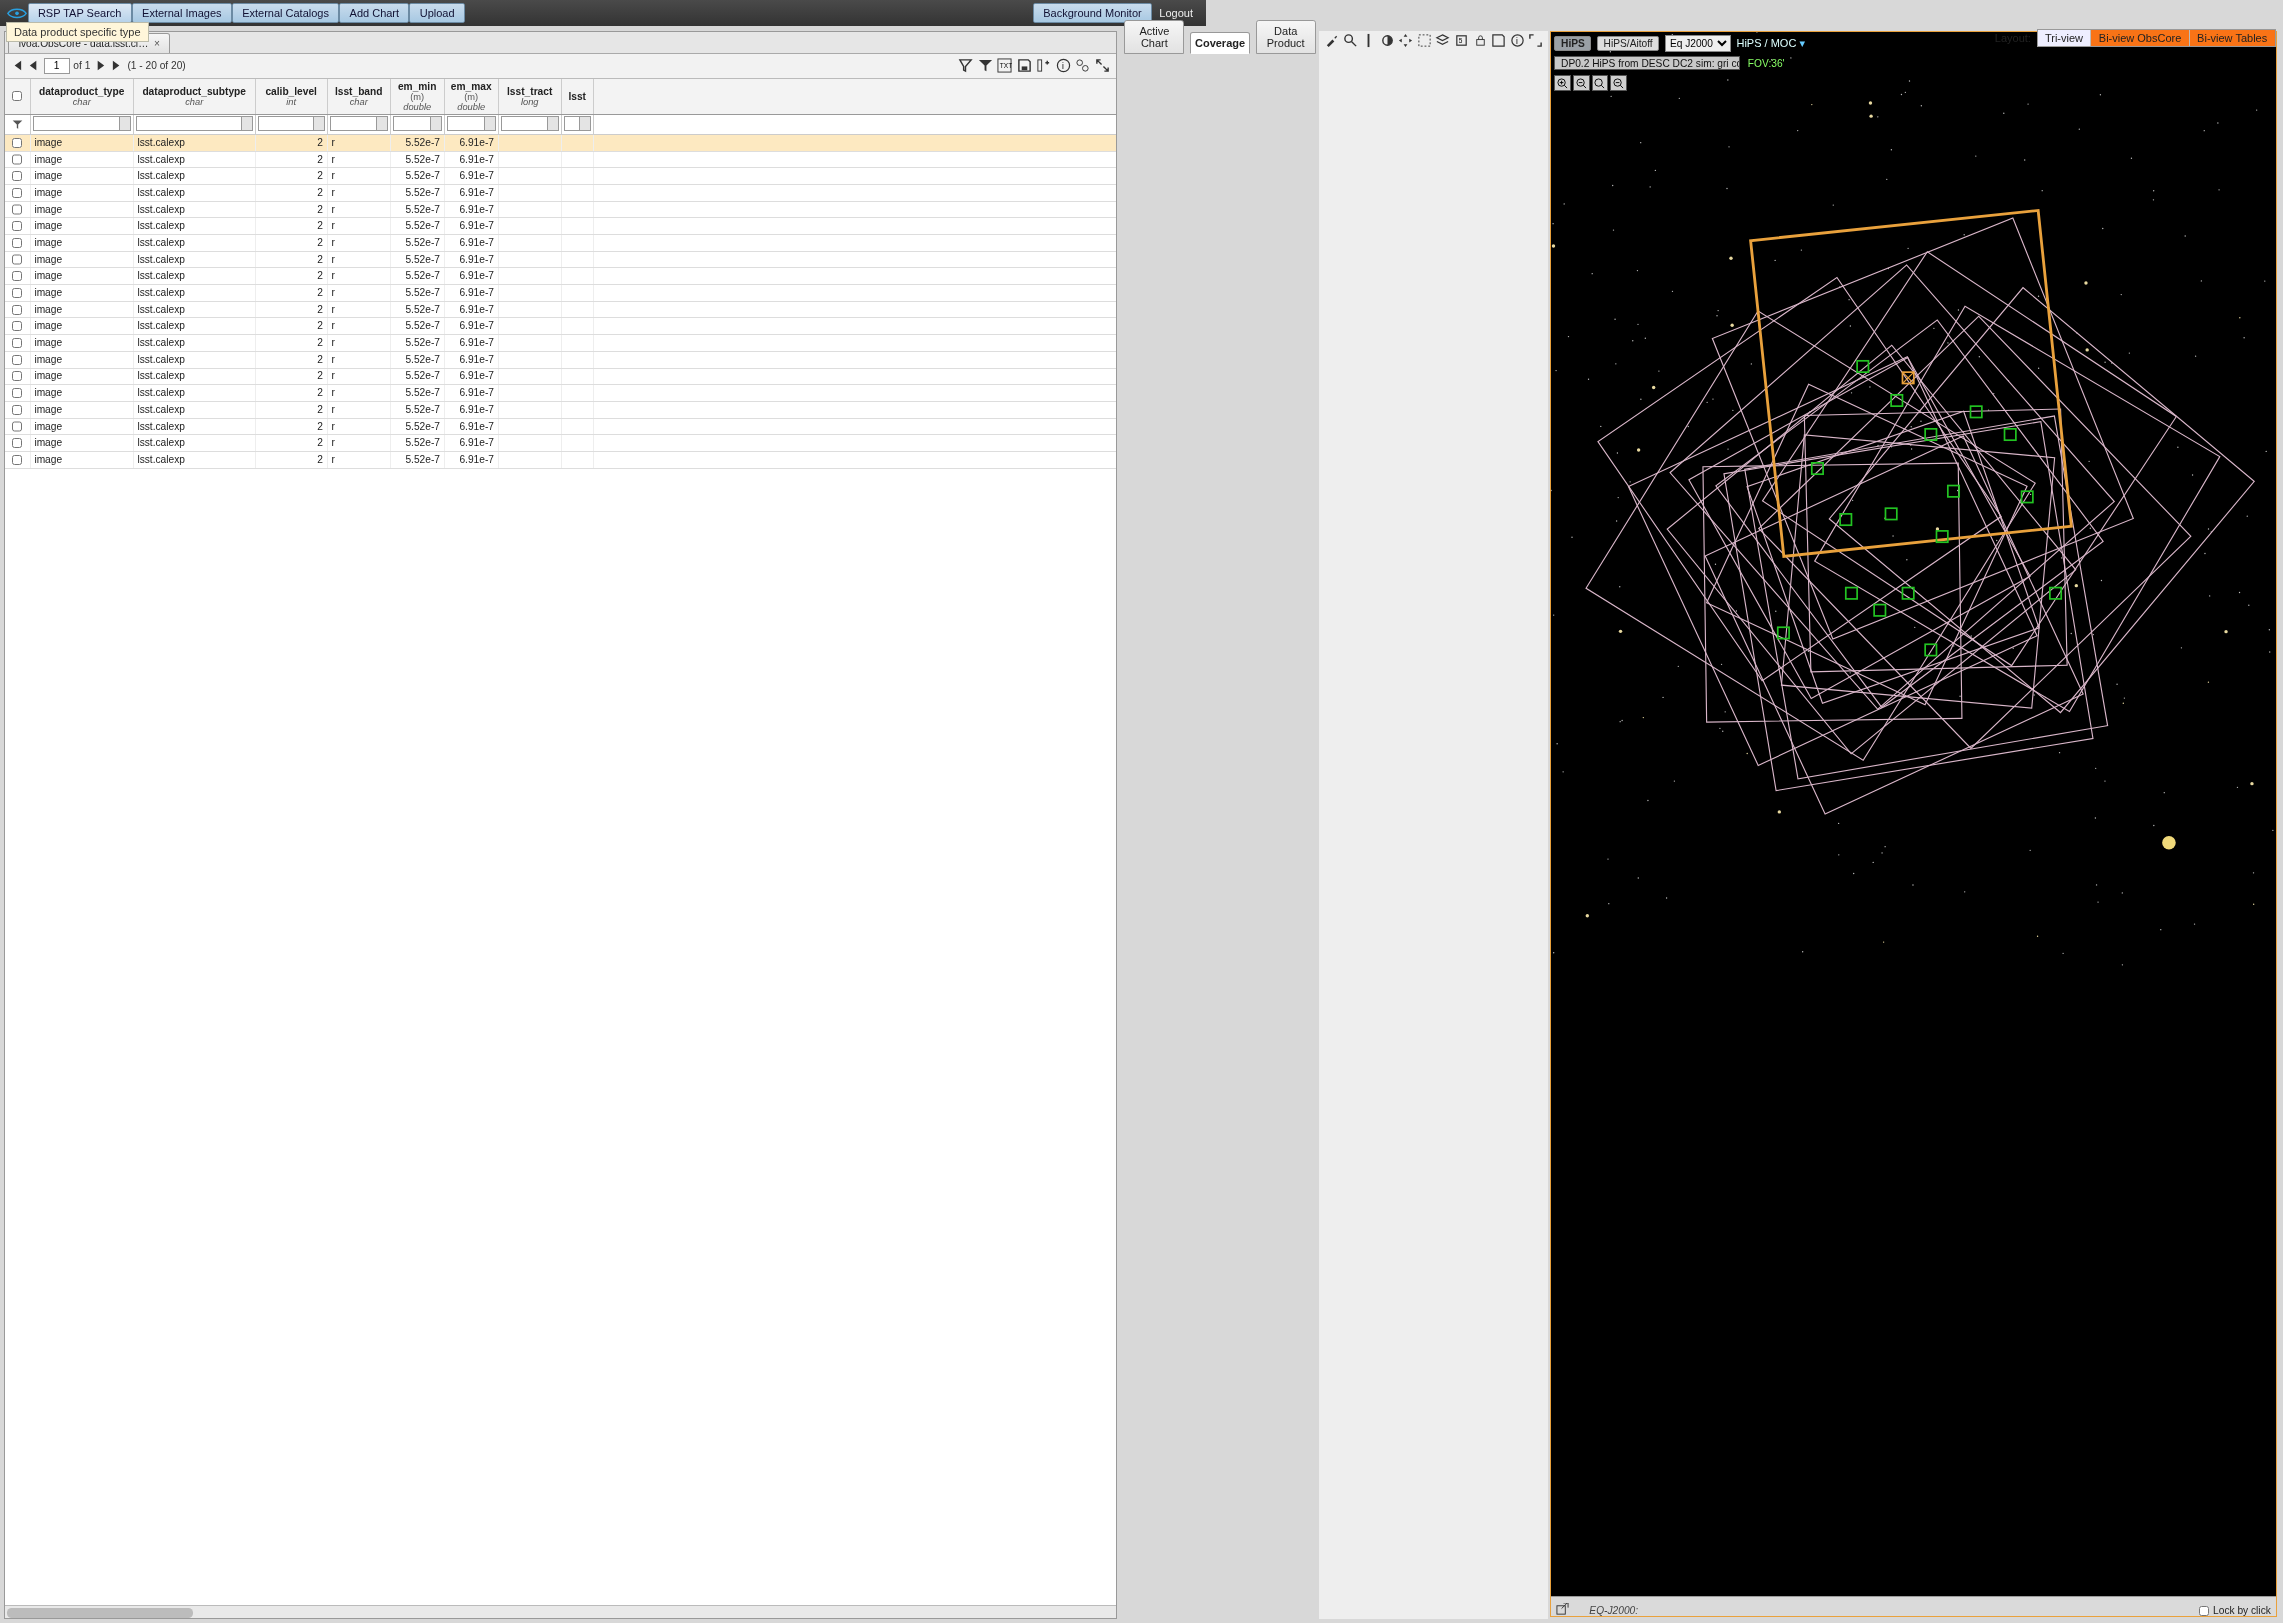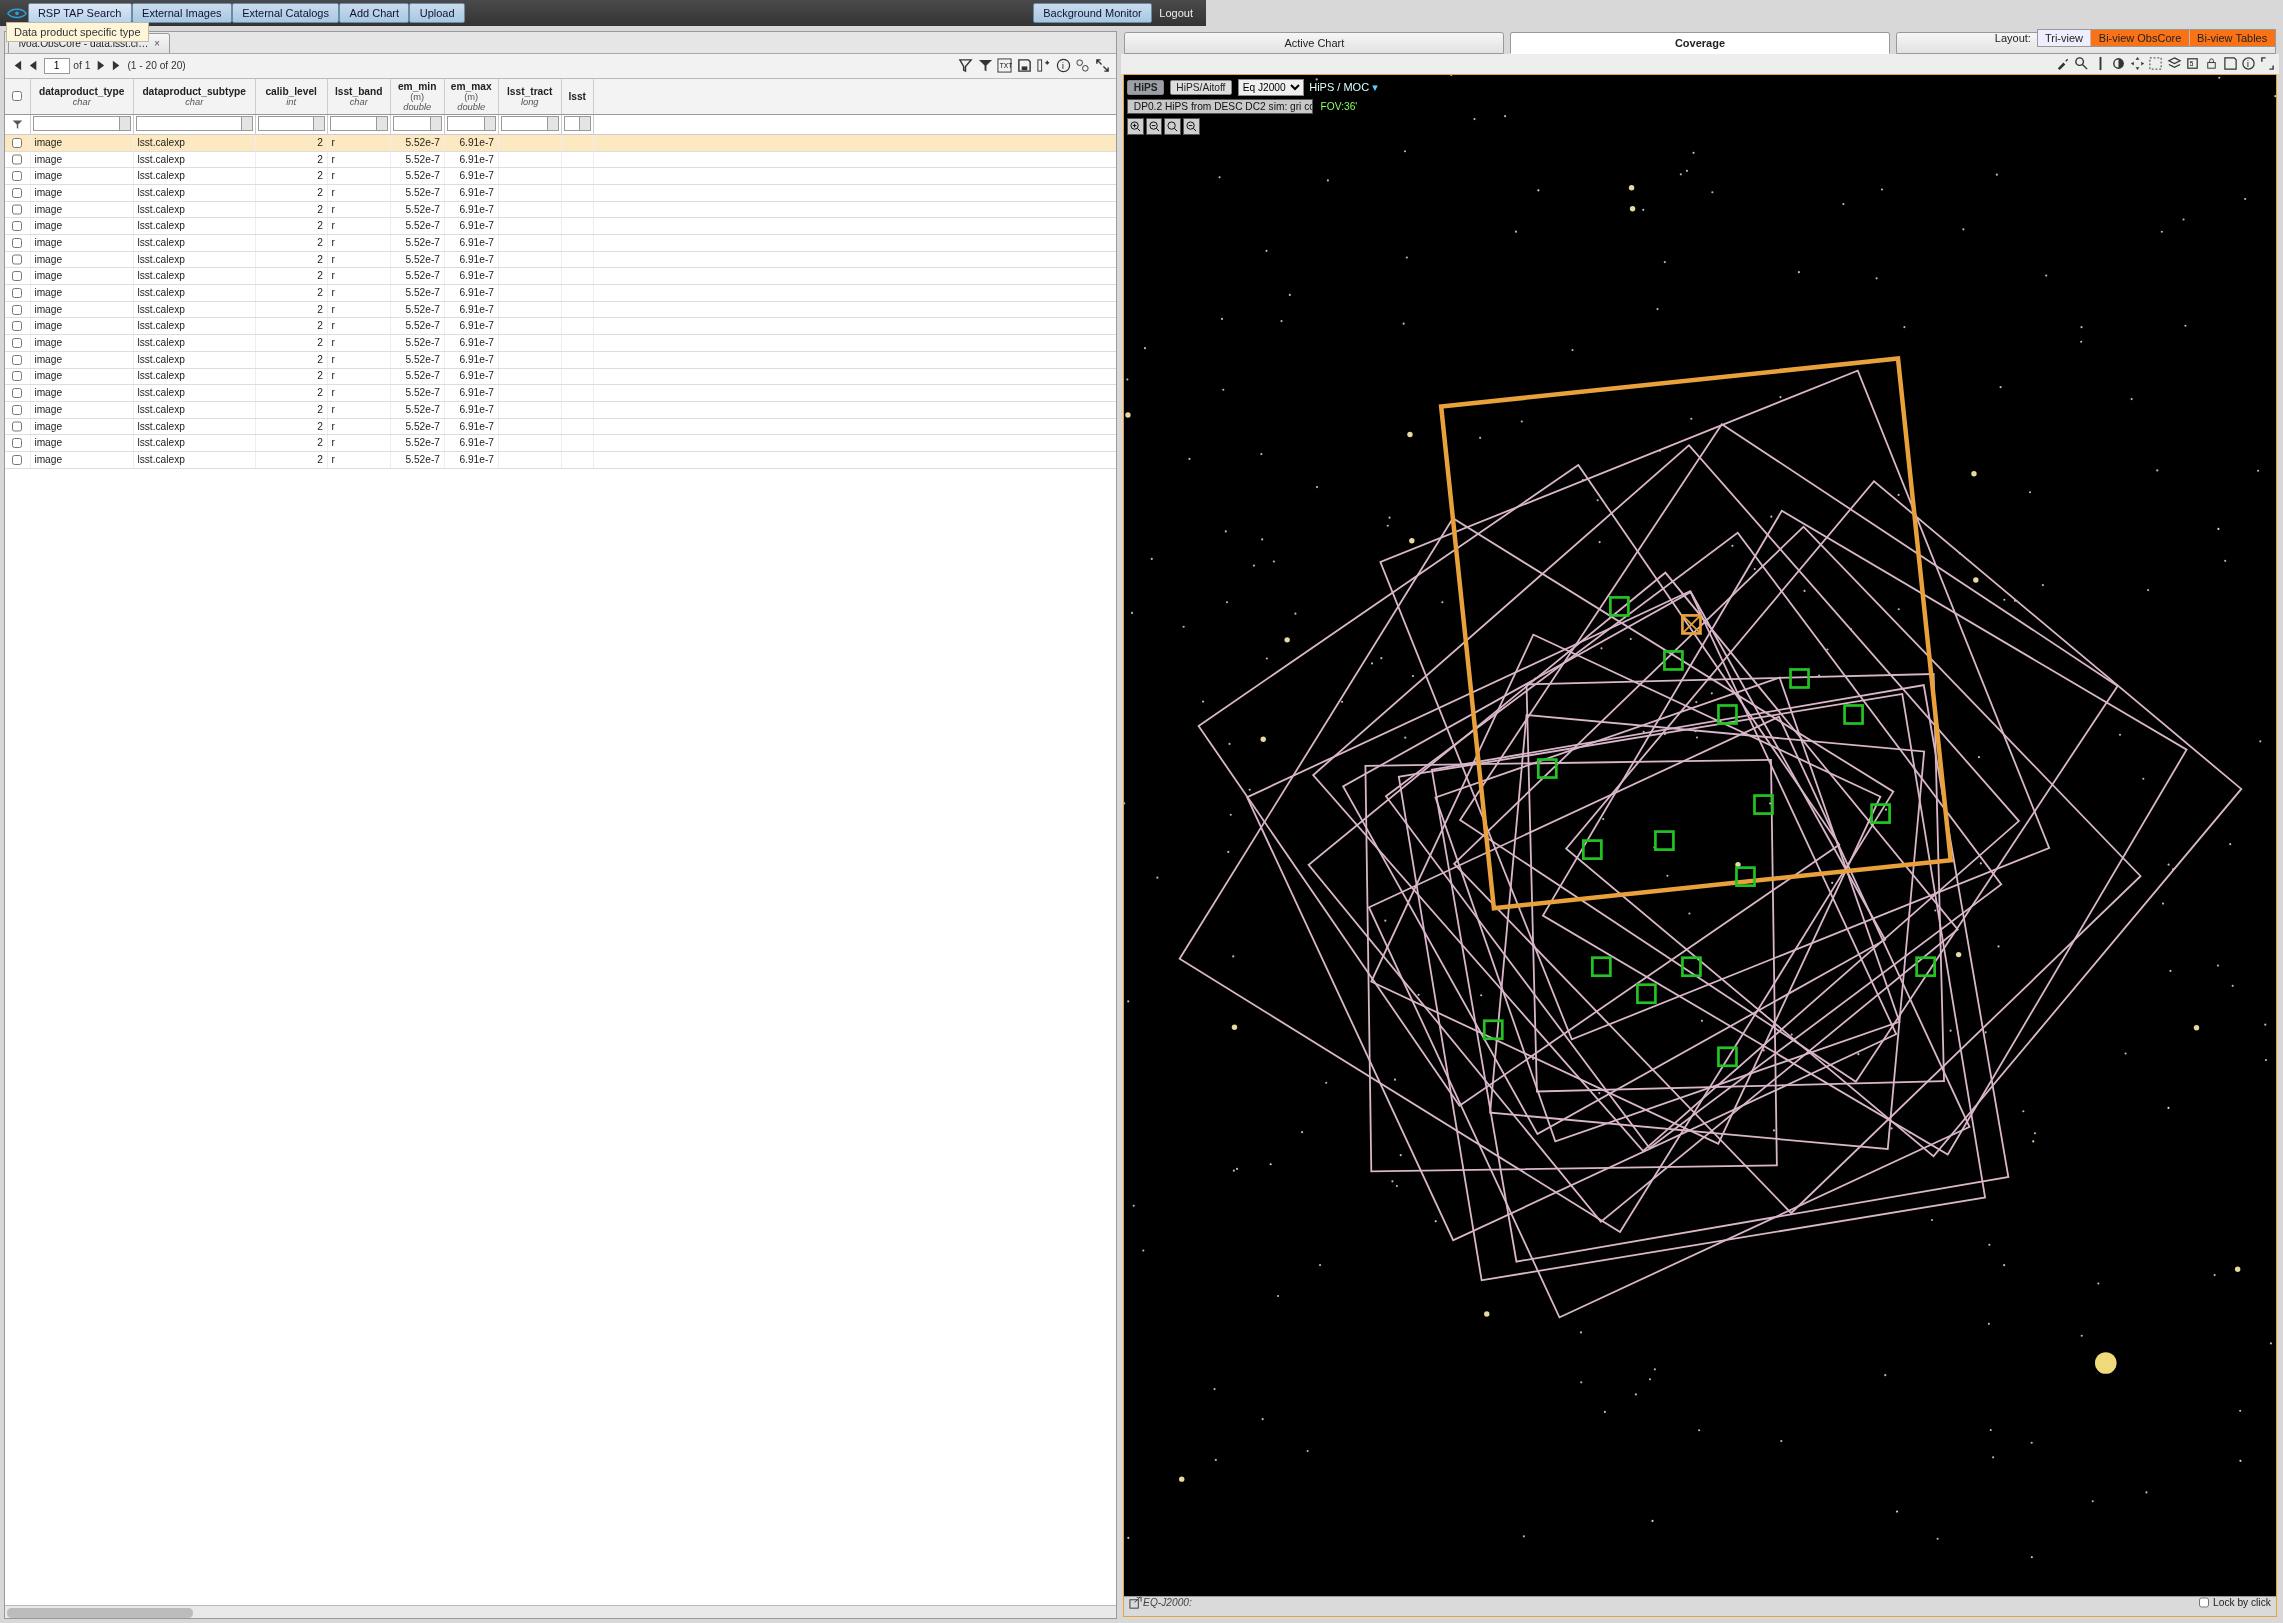--- a/index.html
+++ b/index.html
@@ -44,39 +44,39 @@
   .frow .cel{border-right:0.9px solid #ccc}
   .tbody{overflow:auto}
   .trow{display:flex;border-bottom:0.9px solid #ddd;height:16.7px;font-size:10.2px;align-items:stretch;background:#fff}
   .trow.sel{background:#fde9c1}
   .trow .ck{width:26px;border-right:0.9px solid #eee;display:flex;align-items:center;justify-content:center}
   .trow .cell{border-right:0.9px solid #eee;padding:1.9px 3.7px;overflow:hidden;white-space:nowrap}
   .trow .cell.r{text-align:right}
   .hscroll{height:13px;background:#e9e9e9;border-top:0.9px solid #bbb;position:relative;margin-top:auto}
   .hscroll .thumb{position:absolute;left:1.9px;top:1.9px;height:9.3px;width:186px;background:#bcbcbc;border-radius:4.6px}
   
-  .right{flex:1 1 51%;display:flex;flex-direction:column;position:relative;min-width:0}
+  .right{flex:1 1 51%;display:flex;flex-direction:row;position:relative;min-width:0}
   .rtabs{display:flex;gap:5.6px;height:23px;align-items:flex-end;padding:0 3.7px}
   .rtab{flex:1;text-align:center;font-size:11px;padding:3.7px 0;background:linear-gradient(#f6f6f6,#e2e2e2);border:0.9px solid #999;border-radius:2.8px 2.8px 0 0;cursor:pointer}
   .rtab.active{background:#fff;font-weight:bold;border-bottom:0.9px solid #fff}
   .rtoolbar{display:flex;justify-content:flex-end;gap:1.9px;padding:1.9px 3.7px;background:#eee}
   .viewer{flex:1;border:1.9px solid #e9a13c;background:#000;position:relative;overflow:hidden;margin:0 1.9px 1.9px}
   .hipsbar{position:absolute;left:3.7px;top:3.7px;display:flex;align-items:center;gap:5.6px;z-index:3}
   .hipsbar .chip{background:#ddd;border:0.9px solid #888;border-radius:1.9px;padding:0.9px 5.6px;font-size:10.2px;cursor:pointer}
   .hipsbar .chip.dark{background:#9aa0a6;color:#222;font-weight:bold}
   .hipsbar select{font-size:10.2px;height:16.7px;border:0.9px solid #888}
   .hipsbar .moc{color:#dff;font-size:11px}
   .hipsbar .moc .cd{color:#6cf}
   .srcrow{position:absolute;left:3.7px;top:24px;right:3.7px;display:flex;align-items:center;gap:7.4px;color:#ddd;font-size:10.2px;z-index:3}
   .srcrow .bar{background:#c8c8c8;color:#111;padding:0.9px 5.6px;border:0.9px solid #555;white-space:nowrap;overflow:hidden;max-width:186px}
   .srcrow .fov{color:#8f6}
   .zoomrow{position:absolute;left:3.7px;top:43px;display:flex;gap:1.9px;z-index:3}
   .zbtn{width:16.7px;height:16.7px;background:#cfcfcf;border:0.9px solid #555;display:flex;align-items:center;justify-content:center;cursor:pointer}
   .sky{position:absolute;inset:0}
-  .footer{position:absolute;left:0;right:0;bottom:0;height:20.4px;background:#dadada;border-top:0.9px solid #999;display:flex;align-items:flex-start;gap:1px;padding:0 5.6px;font-size:10.2px;z-index:4}
+  .footer{position:absolute;left:0;right:0;bottom:0;height:20.4px;background:#dadada;border-top:0.9px solid #999;display:flex;align-items:flex-end;gap:20px;padding:0 5.6px;font-size:10.2px;z-index:4}
   .footer .pop{cursor:pointer}
   .footer .coord{font-style:italic;color:#444}
   .footer .sp{flex:1}
   .footer label{display:flex;align-items:center;gap:3.7px}
   svg{display:block}
   input[type=checkbox]{width:10.2px;height:10.2px}
 </style>
 </head>
 <body>
 

